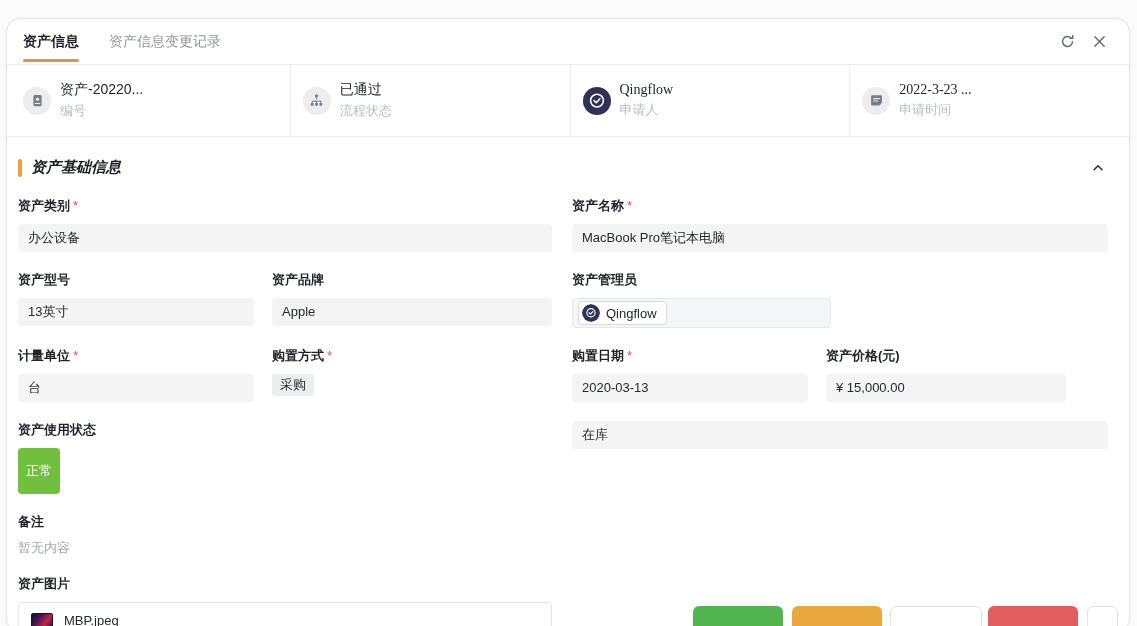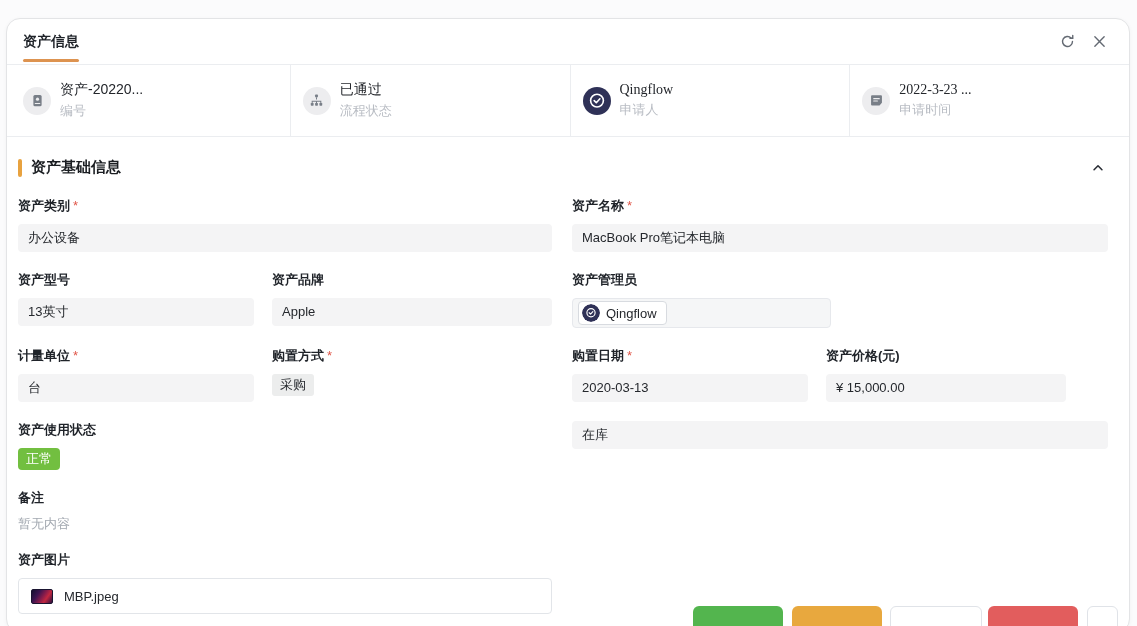--- a/index.html
+++ b/index.html
@@ -29,42 +29,42 @@
   .card-icon { width:28px; height:28px; border-radius:50%; background:#ededef;
                display:flex; align-items:center; justify-content:center; flex:0 0 28px; }
   .card-icon.avatar { background:transparent; }
   .card-text { margin-left:9px; min-width:0; }
   .card-value { font-size:14px; color:#23262b; font-weight:500; white-space:nowrap;
                 overflow:hidden; text-overflow:ellipsis; }
   .card-label { font-size:13px; color:#b8bcc3; margin-top:3px; }
 
   
   .content { padding:13px 12px 0 11px; }
-  .section-head { display:flex; align-items:center; margin:8px 0 20px 0; }
+  .section-head { display:flex; align-items:center; margin:8px 0 20px 0;font-style:italic; }
   .section-bar { width:4px; height:18px; border-radius:2px; background:#e8a23f; }
   .section-title { font-size:15px; font-weight:700; color:#1b1e22; margin-left:9px; }
   .section-collapse { margin-left:auto; margin-right:12px; cursor:pointer;
                       display:flex; align-items:center; }
 
   .frow { display:flex; align-items:flex-start; }
   .field { margin-bottom:19px; }
   .flabel { font-size:13px; font-weight:700; color:#1f2329; margin-bottom:9px; }
   .req { color:#e0574a; margin-left:3px; font-weight:400; }
   .fvalue { background:#f4f4f5; border-radius:4px; height:28px; line-height:28px;
             padding:0 10px; font-size:13px; color:#25282d; white-space:nowrap;
             overflow:hidden; }
   .w-half1 { width:534px; margin-right:20px; }
   .w-half2 { width:536px; }
   .w-q { width:236px; margin-right:18px; }
   .w-brand { width:280px; margin-right:20px; }
   .w-mgr { width:259px; }
 
   .chip { display:inline-block; background:#eceded; border-radius:3px; padding:4px 8px;
           font-size:13px; color:#25282d; line-height:14px; }
-  .badge-green { display:inline-block; border-radius:4px; padding:4px 8px; font-size:13px;
+  .badge-green { display:inline-block; border-radius:4px; padding:16px 8px; font-size:13px;
                  color:#fff; line-height:14px; }
 
   .mgr-box { height:30px; background:#f5f6f7; border:1px solid #e6e8ec; border-radius:4px;
              display:flex; align-items:center; padding:0 5px; }
   .mgr-tag { display:flex; align-items:center; gap:6px; background:#fff;
              border:1px solid #d8dbe0; border-radius:4px; padding:2px 9px 2px 3px;
              font-size:13px; color:#25282d; cursor:pointer; }
   .mini-avatar { width:18px; height:18px; border-radius:50%; display:block; }
 
   .plain-text { font-size:13px; color:#a2a8b0; line-height:16px; }
@@ -88,20 +88,23 @@
 </style>
 </head>
 <body>
 
 <div class="panel">
 
   <div class="tabbar">
     <div class="tab active">
       <span>资产信息</span>
       <i class="underline"></i>
+    </div>
+    <div class="tab">
+      <span>资产信息变更记录</span>
     </div>
     <div class="tab-actions">
       <span class="icon-btn">
         <svg width="15" height="15" viewBox="0 0 16 16" fill="none" stroke="#646a73" stroke-width="1.5" stroke-linecap="round">
           <path d="M13.3 8a5.3 5.3 0 1 1-1.5-3.7"></path>
           <path d="M13.6 1.6v3h-3"></path>
         </svg>
       </span>
       <span class="icon-btn">
         <svg width="13" height="13" viewBox="0 0 14 14" fill="none" stroke="#646a73" stroke-width="1.5" stroke-linecap="round">

